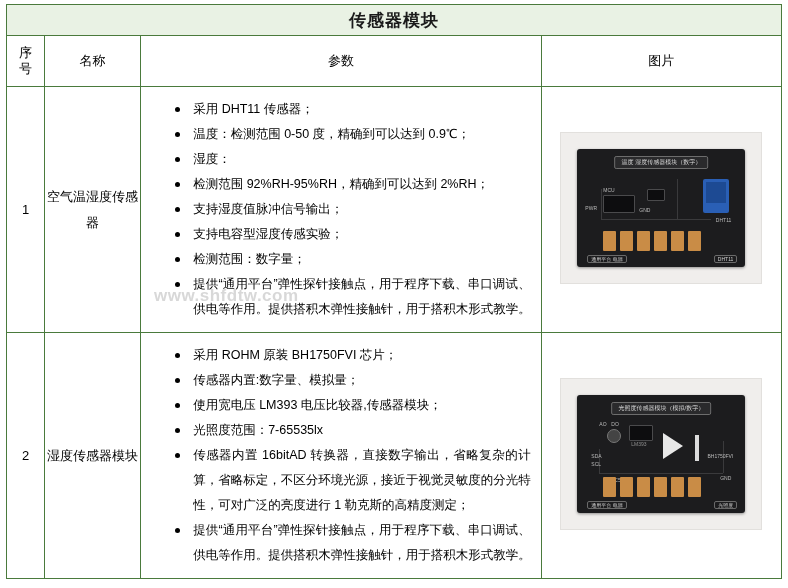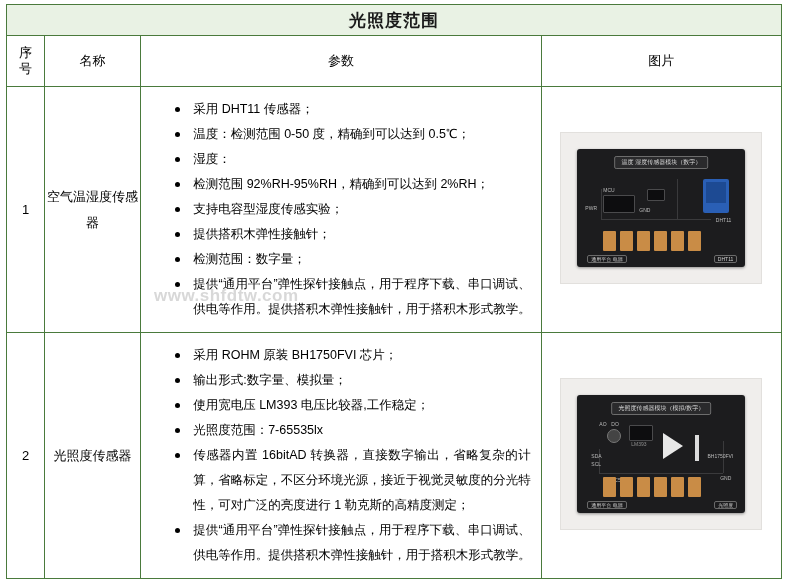--- a/index.html
+++ b/index.html
@@ -231,43 +231,43 @@
 <div class="page">
   <table class="sensor-table">
     <colgroup>
       <col class="col-seq">
       <col class="col-name">
       <col class="col-param">
       <col class="col-img">
     </colgroup>
     <tbody>
       <tr>
-        <td class="title-cell" colspan="4">光照度范围</td>
+        <td class="title-cell" colspan="4">传感器模块</td>
       </tr>
       <tr>
         <td class="hdr">
           <div class="hdr-seq">序</div>
           <div class="hdr-seq">号</div>
         </td>
         <td class="hdr">名称</td>
         <td class="hdr">参数</td>
         <td class="hdr">图片</td>
       </tr>
 
       <tr>
         <td class="cell-center">1</td>
         <td class="name-cell">空气温湿度传感器</td>
         <td>
           <ul class="params">
             <li>采用 DHT11 传感器；</li>
-            <li>温度：检测范围 0-50 度，精确到可以达到 0.5℃；</li>
+            <li>温度：检测范围 0-50 度，精确到可以达到 0.9℃；</li>
             <li>湿度：</li>
             <li>检测范围 92%RH-95%RH，精确到可以达到 2%RH；</li>
+            <li>支持湿度值脉冲信号输出；</li>
             <li>支持电容型湿度传感实验；</li>
-            <li>提供搭积木弹性接触针；</li>
             <li>检测范围：数字量；</li>
             <li>提供“通用平台”弹性探针接触点，用于程序下载、串口调试、供电等作用。提供搭积木弹性接触针，用于搭积木形式教学。</li>
           </ul>
         </td>
         <td class="img-cell">
           <div class="board-wrap">
             <div class="board">
               <div class="silk-title">温度   湿度传感器模块（数字）</div>
               <div class="chip-blue">
                   <i></i>
@@ -291,26 +291,26 @@
               </div>
               <div class="bottom-tag">通用平台 电源</div>
               <div class="bottom-tag-r">DHT11</div>
             </div>
           </div>
         </td>
       </tr>
 
       <tr>
         <td class="cell-center">2</td>
-        <td class="name-cell">光照度传感器</td>
+        <td class="name-cell">湿度传感器模块</td>
         <td>
           <ul class="params">
             <li>采用 ROHM 原装 BH1750FVI 芯片；</li>
-            <li>输出形式:数字量、模拟量；</li>
-            <li>使用宽电压 LM393 电压比较器,工作稳定；</li>
+            <li>传感器内置:数字量、模拟量；</li>
+            <li>使用宽电压 LM393 电压比较器,传感器模块；</li>
             <li>光照度范围：7-65535lx</li>
             <li>传感器内置 16bitAD 转换器，直接数字输出，省略复杂的计算，省略标定，不区分环境光源，接近于视觉灵敏度的分光特性，可对广泛的亮度进行 1 勒克斯的高精度测定；</li>
             <li>提供“通用平台”弹性探针接触点，用于程序下载、串口调试、供电等作用。提供搭积木弹性接触针，用于搭积木形式教学。</li>
           </ul>
         </td>
         <td class="img-cell">
           <div class="board-wrap">
             <div class="board">
               <div class="silk-title">光照度传感器模块（模拟/数字）</div>
               <div class="btn-round" style="left:30px; top:34px;"></div>

